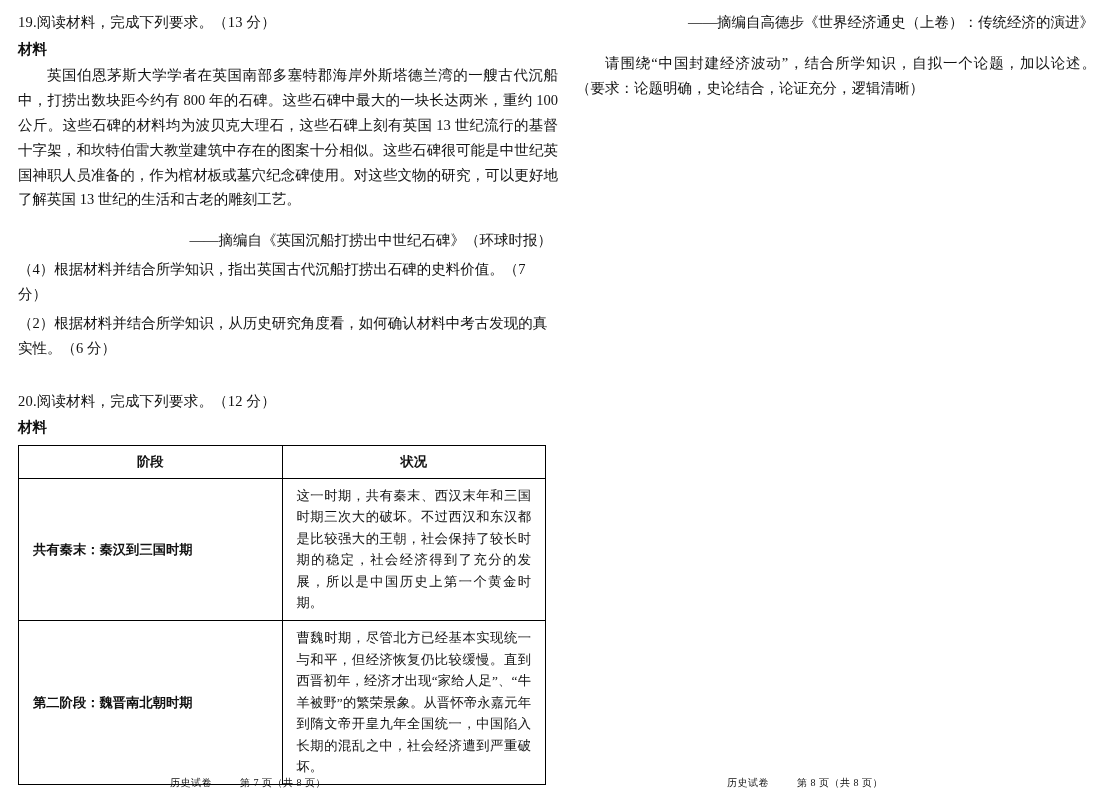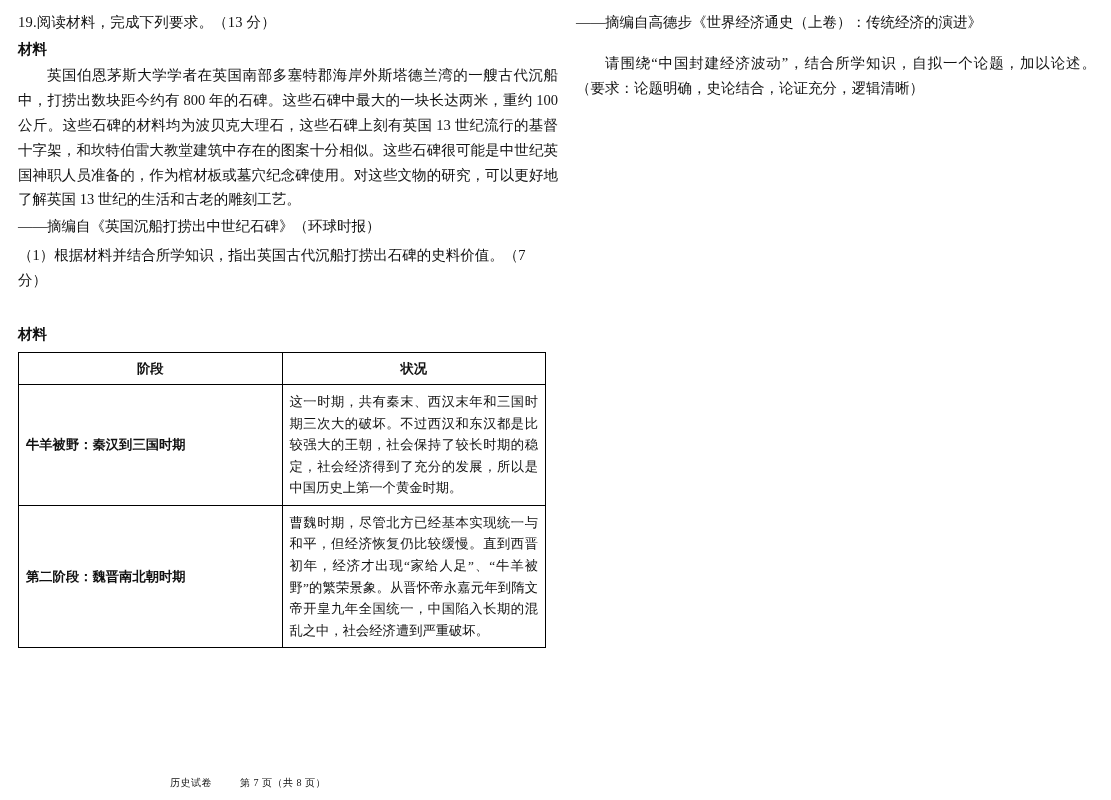--- a/index.html
+++ b/index.html
@@ -51,48 +51,50 @@
     font-size: 14.5px;
     line-height: 1.72;
     margin: 0 0 2px 0;
     text-align: justify;
     text-justify: inter-ideograph;
     text-indent: 2em;
   }
   p.src {
     font-size: 14.5px;
     line-height: 1.7;
-    margin: 2px 0 4px 0;
+    margin: 16px 0 4px 0;
+    text-align: right;
     padding-right: 6px;
   }
   p.src-right {
     font-size: 14.5px;
     line-height: 1.7;
     margin: 0 0 16px 0;
+    text-align: right;
     padding-right: 2px;
   }
   p.sub {
     font-size: 14.5px;
     line-height: 1.75;
     margin: 0 0 3px 0;
     text-indent: 0;
   }
   .gap-20 { height: 26px; }
   table.status-table {
     border-collapse: collapse;
     width: 528px;
     margin-top: 8px;
     table-layout: fixed;
   }
   table.status-table th,
   table.status-table td {
     border: 1px solid #000000;
     font-size: 13.3px;
     line-height: 1.62;
-    padding: 6px 7px;
+    padding: 6px 14px;
     vertical-align: middle;
     text-align: justify;
     text-justify: inter-ideograph;
   }
   table.status-table th {
     text-align: center;
     font-weight: bold;
     padding: 5px 0;
   }
   table.status-table td.stage {
@@ -116,38 +118,40 @@
 
 <div class="page">
 
   <div class="col col-left">
 
     <div>
       <p class="q-head">19.阅读材料，完成下列要求。（13 分）</p>
       <p class="mat-label">材料</p>
       <p class="para">英国伯恩茅斯大学学者在英国南部多塞特郡海岸外斯塔德兰湾的一艘古代沉船中，打捞出数块距今约有 800 年的石碑。这些石碑中最大的一块长达两米，重约 100 公斤。这些石碑的材料均为波贝克大理石，这些石碑上刻有英国 13 世纪流行的基督十字架，和坎特伯雷大教堂建筑中存在的图案十分相似。这些石碑很可能是中世纪英国神职人员准备的，作为棺材板或墓穴纪念碑使用。对这些文物的研究，可以更好地了解英国 13 世纪的生活和古老的雕刻工艺。</p>
       <p class="src">——摘编自《英国沉船打捞出中世纪石碑》（环球时报）</p>
-      <p class="sub">（1）根据材料并结合所学知识，指出英国古代沉船打捞出石碑的史料价值。（7 分）</p>
+      <p class="sub">（4）根据材料并结合所学知识，指出英国古代沉船打捞出石碑的史料价值。（7 分）</p>
+      <p class="sub">（2）根据材料并结合所学知识，从历史研究角度看，如何确认材料中考古发现的真实性。（6 分）</p>
     </div>
 
     <div class="gap-20"></div>
 
     <div>
+      <p class="q-head">20.阅读材料，完成下列要求。（12 分）</p>
       <p class="mat-label">材料</p>
 
       <table class="status-table">
         <thead>
           <tr>
             <th>阶段</th>
             <th>状况</th>
           </tr>
         </thead>
         <tbody>
           <tr>
-            <td class="stage">牛羊被野：秦汉到三国时期</td>
+            <td class="stage">共有秦末：秦汉到三国时期</td>
             <td>这一时期，共有秦末、西汉末年和三国时期三次大的破坏。不过西汉和东汉都是比较强大的王朝，社会保持了较长时期的稳定，社会经济得到了充分的发展，所以是中国历史上第一个黄金时期。</td>
           </tr>
           <tr>
             <td class="stage">第二阶段：魏晋南北朝时期</td>
             <td>曹魏时期，尽管北方已经基本实现统一与和平，但经济恢复仍比较缓慢。直到西晋初年，经济才出现“家给人足”、“牛羊被野”的繁荣景象。从晋怀帝永嘉元年到隋文帝开皇九年全国统一，中国陷入长期的混乱之中，社会经济遭到严重破坏。</td>
           </tr>
 
         </tbody>
       </table>
     </div>
@@ -158,14 +162,19 @@
     <p class="src-right">——摘编自高德步《世界经济通史（上卷）：传统经济的演进》</p>
     <p class="para">请围绕“中国封建经济波动”，结合所学知识，自拟一个论题，加以论述。（要求：论题明确，史论结合，论证充分，逻辑清晰）</p>
   </div>
 
   <div class="footer footer-left">
     <span>历史试卷</span>
     <span class="sep"></span>
     <span>第 7 页（共 8 页）</span>
   </div>
 
+  <div class="footer footer-right">
+    <span>历史试卷</span>
+    <span class="sep"></span>
+    <span>第 8 页（共 8 页）</span>
+  </div>
 
 </div>
 
 </body></html>

